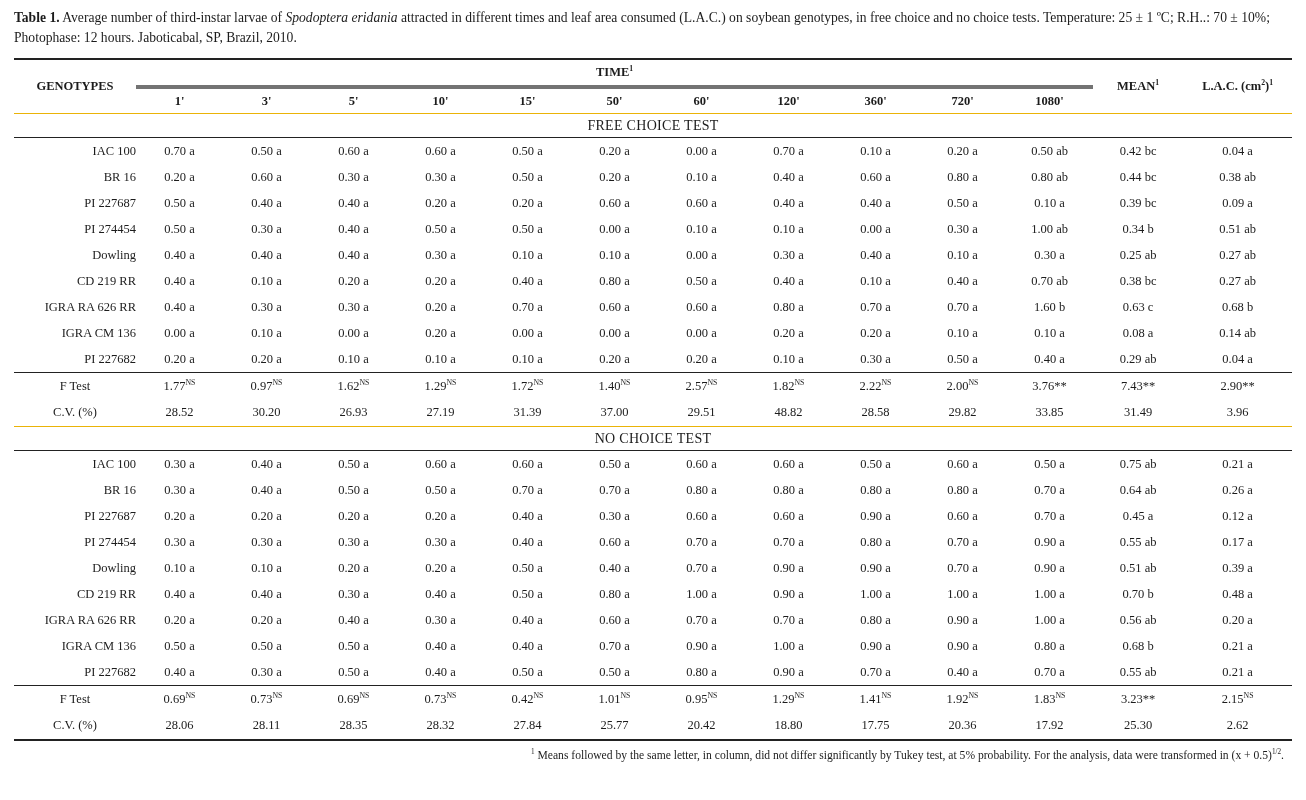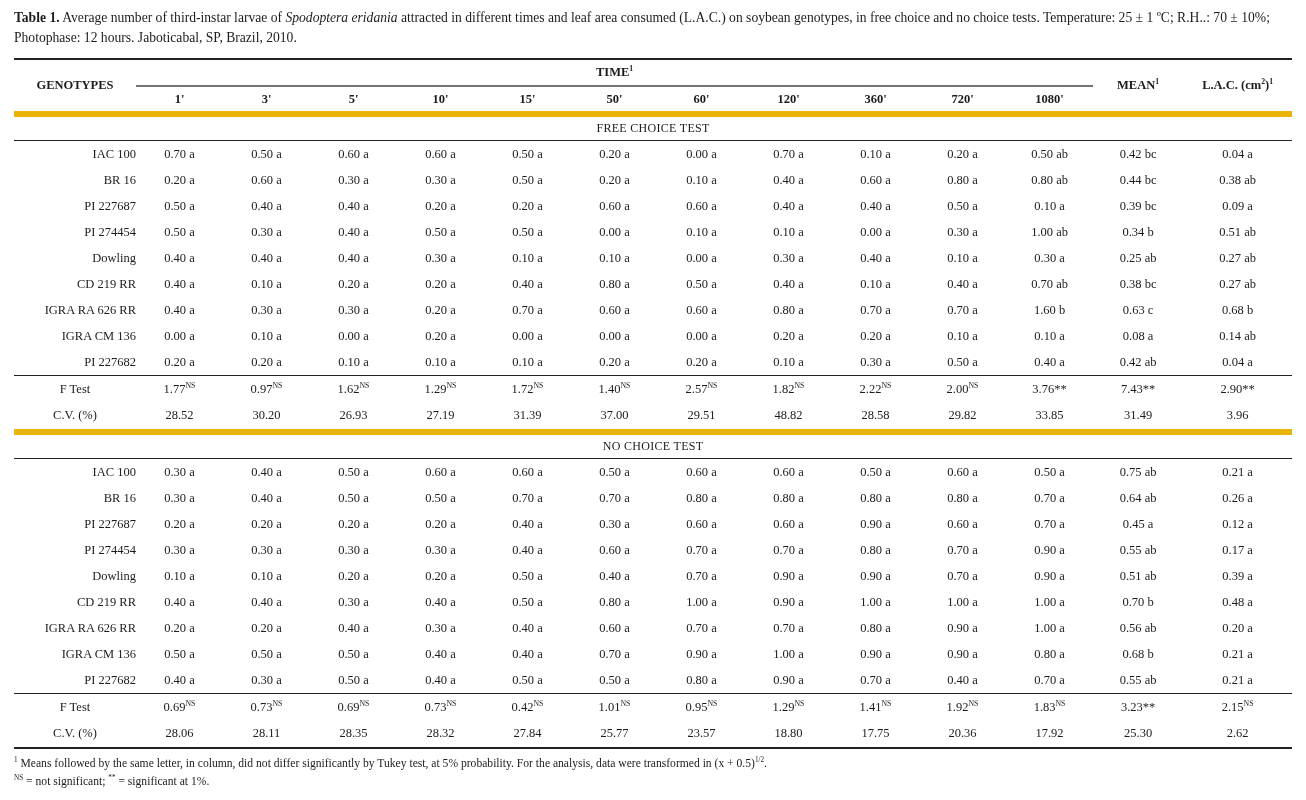--- a/index.html
+++ b/index.html
@@ -9,29 +9,29 @@
   .caption b{font-weight:bold;}
   .caption i{font-style:italic;}
   table{border-collapse:collapse;table-layout:fixed;width:1278px;border-top:2.5px solid #222;border-bottom:2.5px solid #222;}
   col.c-gen{width:122px;}
   col.c-time{width:87px;}
   col.c-mean{width:90px;}
   col.c-lac{width:109px;}
   th,td{font-size:12.5px;font-weight:normal;padding:0;text-align:center;vertical-align:middle;overflow:hidden;white-space:nowrap;}
   thead th{font-weight:bold;}
   th.gen-h{height:50px;}
-  th.time-h{height:25px;border-bottom:2px solid #737373;}
+  th.time-h{height:25px;border-bottom:4px solid #737373;}
   tr.ticks th{height:24px;}
-  tr.section-row td{height:23px;border-top:6px solid #eab308;border-bottom:1px solid #222;font-size:12px;letter-spacing:0.3px;}
+  tr.section-row td{height:23px;border-top:1px solid #eab308;border-bottom:1px solid #222;font-size:14px;letter-spacing:0.3px;}
   tr.data-row td{height:26px;}
   tr.data-row td.genotype{text-align:right;padding-left:16px;}
   tr.ftest-row td{height:26px;border-top:1px solid #222;text-align:center;}
   tr.cv-row td{height:27px;}
   sup{font-size:0.62em;vertical-align:super;line-height:0;}
-  .footnotes{margin-top:6px;font-size:11.6px;line-height:1.5;}
+  .footnotes{margin-top:6px;font-size:11.6px;line-height:1.5;text-align:right;}
   .footnotes p{margin:0;}
 </style>
 </head>
 <body>
 
 <div class="page">
 
   <p class="caption"><b>Table 1.</b><span> Average number of third-instar larvae of </span><i>Spodoptera eridania</i><span> attracted in different times and leaf area consumed (L.A.C.) on soybean genotypes, in free choice and no choice tests. Temperature: 25 ± 1 ºC; R.H..: 70 ± 10%; Photophase: 12 hours. Jaboticabal, SP, Brazil, 2010.</span></p>
 
   <table>
@@ -210,21 +210,21 @@
           <td>0.20 a</td>
           <td>0.10 a</td>
           <td>0.10 a</td>
           <td>0.10 a</td>
           <td>0.20 a</td>
           <td>0.20 a</td>
           <td>0.10 a</td>
           <td>0.30 a</td>
           <td>0.50 a</td>
           <td>0.40 a</td>
-          <td>0.42 ab</td>
+          <td>0.29 ab</td>
           <td>0.04 a</td>
         </tr>
         <tr class="ftest-row">
           <td>F Test</td>
           <td>1.77<sup>NS</sup></td>
           <td>0.97<sup>NS</sup></td>
           <td>1.62<sup>NS</sup></td>
           <td>1.29<sup>NS</sup></td>
           <td>1.72<sup>NS</sup></td>
           <td>1.40<sup>NS</sup></td>
@@ -416,29 +416,28 @@
           <td>2.15<sup>NS</sup></td>
         </tr>
         <tr class="cv-row">
           <td>C.V. (%)</td>
           <td>28.06</td>
           <td>28.11</td>
           <td>28.35</td>
           <td>28.32</td>
           <td>27.84</td>
           <td>25.77</td>
-          <td>23.57</td>
+          <td>20.42</td>
           <td>18.80</td>
           <td>17.75</td>
           <td>20.36</td>
           <td>17.92</td>
           <td>25.30</td>
           <td>2.62</td>
         </tr>
       </tbody>
   </table>
 
   <div class="footnotes">
     <p><sup>1</sup> Means followed by the same letter, in column, did not differ significantly by Tukey test, at 5% probability. For the analysis, data were transformed in (x + 0.5)<sup>1/2</sup>.</p>
-    <p><sup>NS</sup> = not significant; <sup>**</sup> = significant at 1%.</p>
   </div>
 
 </div>
 
 </body></html>

